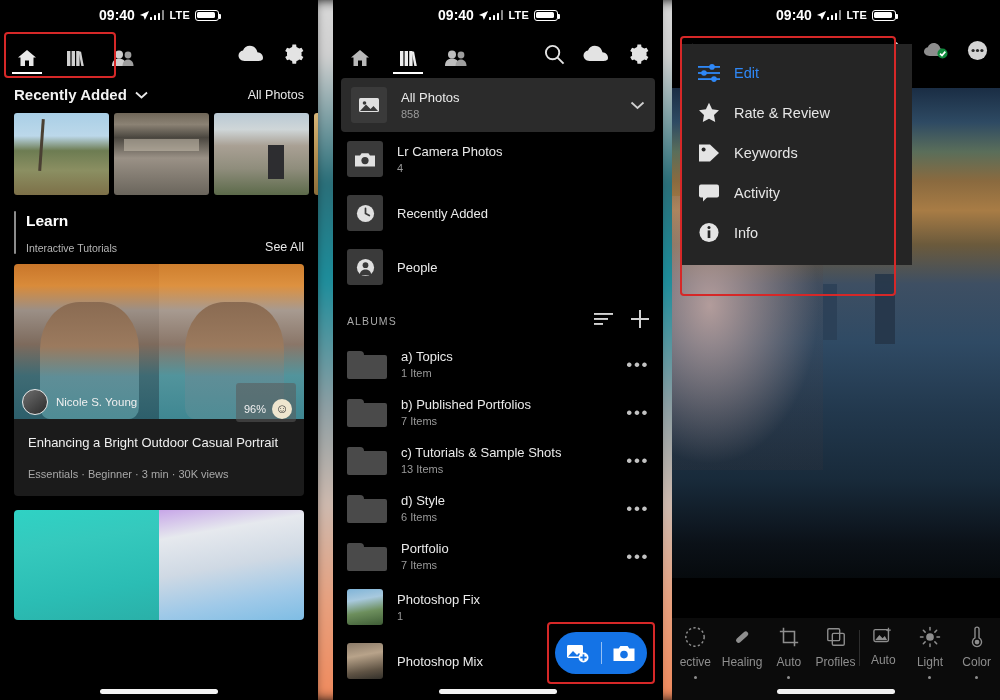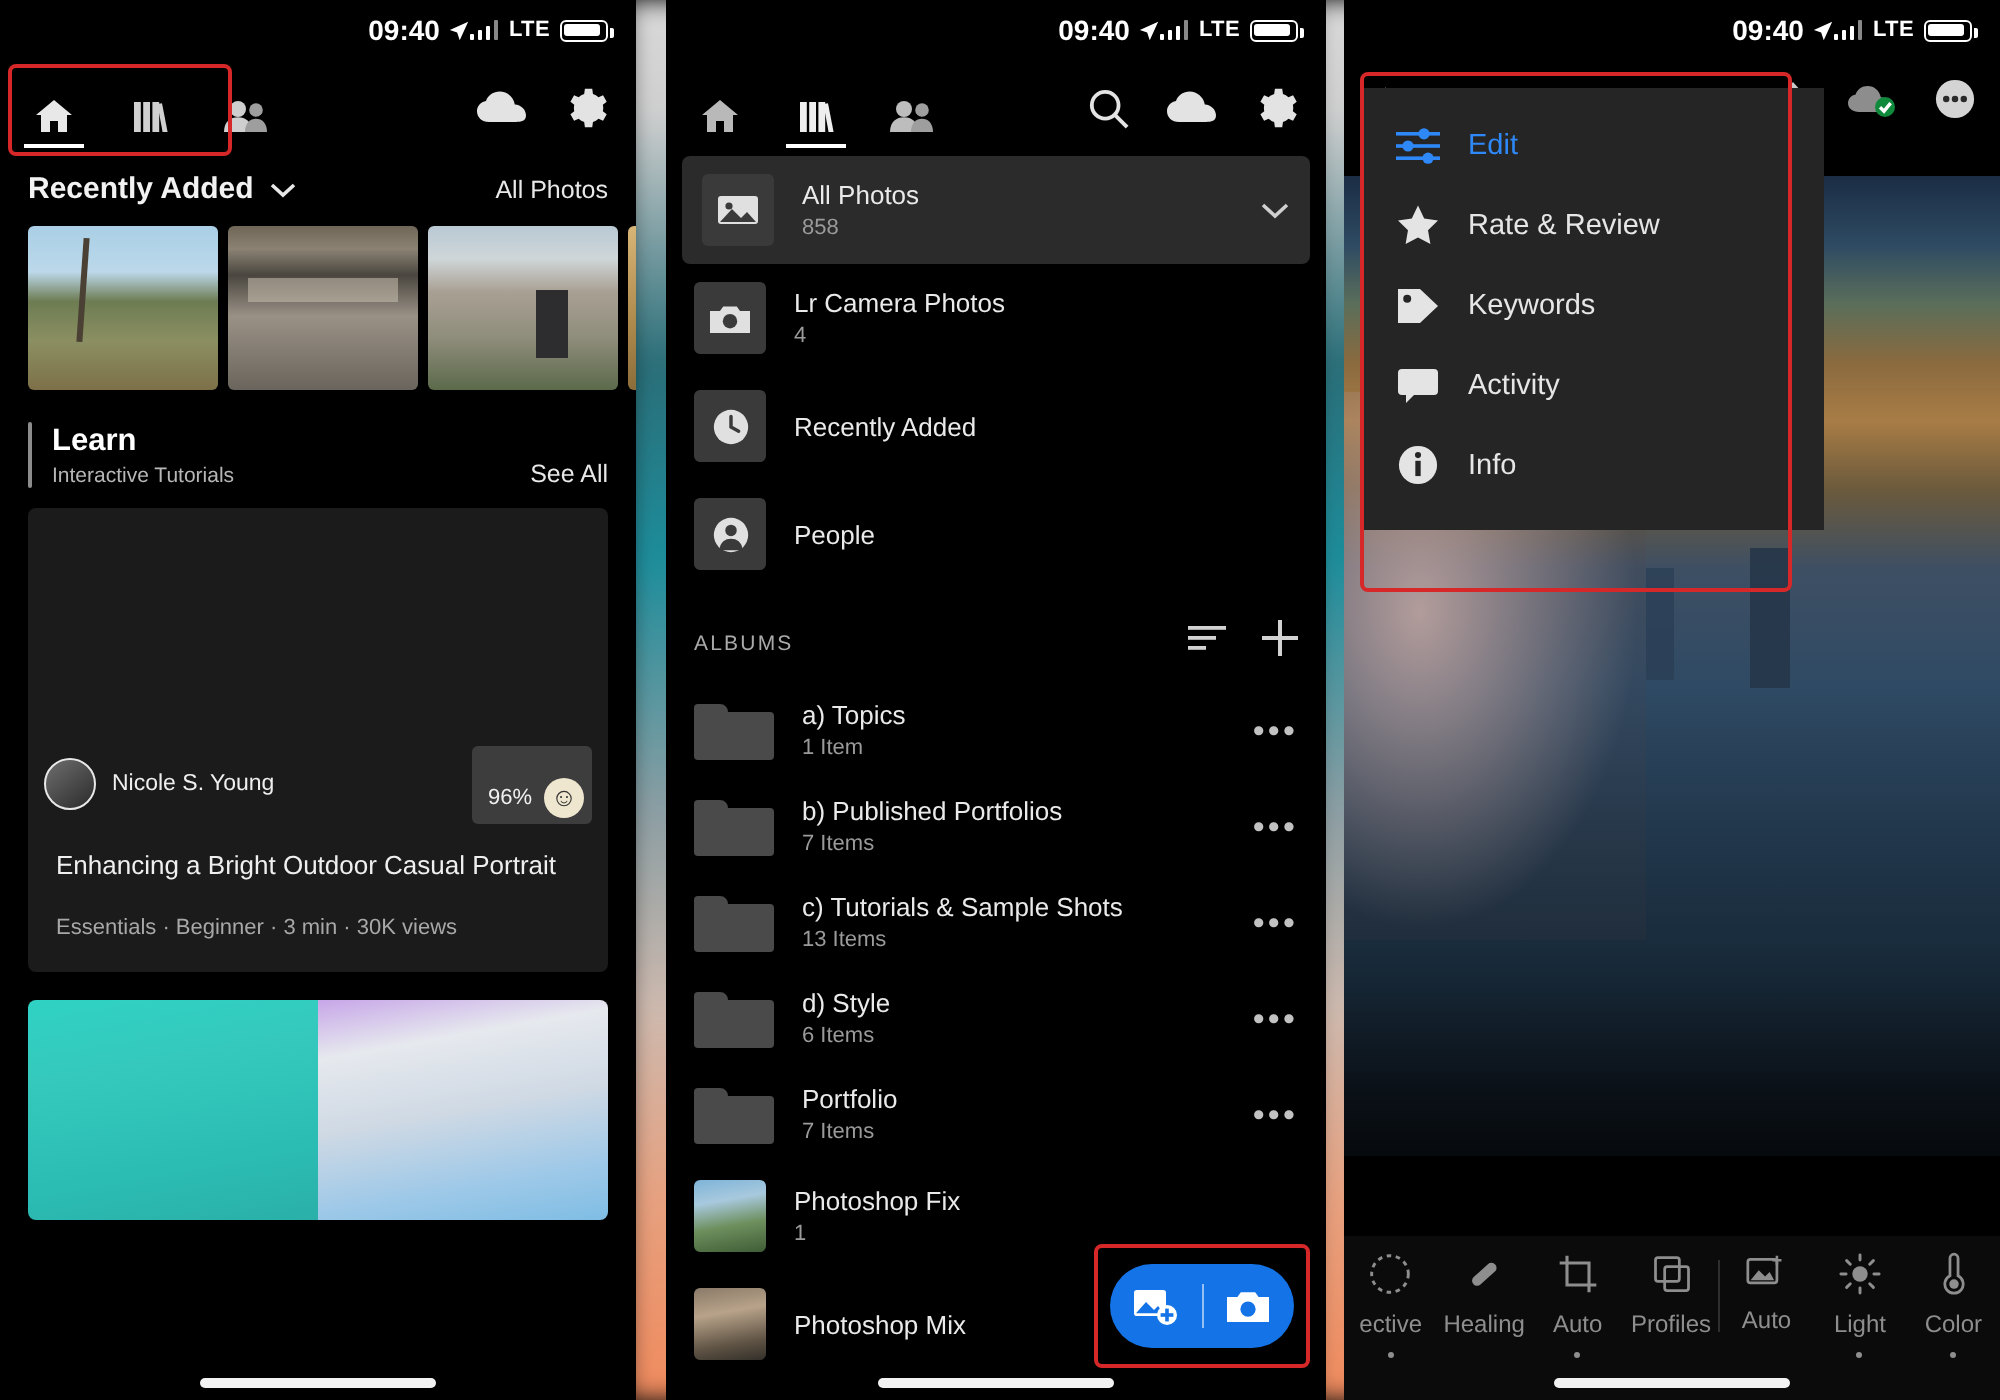--- a/index.html
+++ b/index.html
@@ -23,21 +23,21 @@
 
   
   .panel { position: absolute; top: 0; height: 700px; background: #000; overflow: hidden; }
   .p1 { left: 0;   width: 318px; }
   .p2 { left: 333px; width: 330px; }
   .p3 { left: 672px; width: 328px; }
 
   
   .statusbar {
     height: 30px; display: flex; align-items: center;
-    justify-content: flex-end; padding: 0 14px 0 14px;
+    justify-content: center; padding: 0 14px 0 14px;
     color: #fff; font-size: 14px; font-weight: bold;
   }
   .sb-left { display: flex; align-items: center; gap: 4px; }
   .loc-arrow { width: 11px; height: 11px; display:inline-block; }
   .sb-right { display: flex; align-items: center; gap: 5px; }
   .bars { display: flex; align-items: flex-end; gap: 1.5px; height: 10px; }
   .bars i { display: block; width: 2.5px; background: #fff; border-radius: .5px; }
   .bars i:nth-child(1){height:3px;} .bars i:nth-child(2){height:5px;}
   .bars i:nth-child(3){height:7.5px;} .bars i:nth-child(4){height:10px; background:#888;}
   .lte { font-size: 11px; font-weight: bold; letter-spacing: .2px; }
@@ -75,24 +75,24 @@
   .th2::after{content:'';position:absolute;left:10px;top:26px;right:10px;height:12px;background:#c8bfae;opacity:.55;}
   .th3 { background: linear-gradient(180deg,#b9c9d4 0%,#cfd6d8 20%,#a9a094 40%,#8f8d7c 68%,#5c6a4a 100%); }
   .th3::after{content:'';position:absolute;left:54px;top:32px;width:16px;height:34px;background:#2d2d30;}
   .th4 { background: linear-gradient(160deg,#d8b678 0%,#b08c4e 40%,#6a5128 100%); }
 
   .learn-head { display: flex; align-items: flex-end; justify-content: space-between;
                 padding: 16px 14px 10px 14px; }
   .learn-left { display: flex; gap: 10px; }
   .learn-bar { width: 2px; background: #8c8c8c; border-radius: 1px; }
   .learn-t { color: #fff; font-size: 15.5px; font-weight: bold; line-height: 1.25; }
-  .learn-s { color: #b6b6b6; font-size: 10.5px; margin-top: 2px; }
+  .learn-s { color: #b6b6b6; font-size: 10.5px; margin-top: 12px; }
 
   .card { margin: 0 14px; background: #1b1b1b; border-radius: 4px; overflow: hidden; }
-  .card-img { height: 155px; position: relative; display: flex; align-items: center; }
+  .card-img { height: 155px; position: relative; display: flex; }
   .ci-half { flex: 1; position: relative; }
   .ci-l { background: linear-gradient(180deg,#c9762a 0%,#d98b3a 14%,#9b8f86 30%,#7d6a5c 52%,#3f6b74 72%,#2d5f6b 100%); }
   .ci-r { background: linear-gradient(180deg,#cf7f2e 0%,#dd9140 14%,#a79a90 30%,#8a7668 52%,#52949c 72%,#3f8792 100%); }
   .ci-face { position:absolute; left:18%; right:14%; top:24%; bottom:0;
              background: linear-gradient(180deg,#8a6b52 0%,#9b7a5e 38%,#5f8e97 64%,#4f8c95 100%); border-radius: 40% 40% 10% 10%; }
   .card-overlay { position: absolute; left: 0; right: 0; bottom: 0; height: 34px;
                   display: flex; align-items: center; justify-content: space-between;
                   padding: 0 8px; }
   .auth { display: flex; align-items: center; gap: 8px; }
   .avatar { width: 26px; height: 26px; border-radius: 50%; border: 1.5px solid #e8e8e8;

